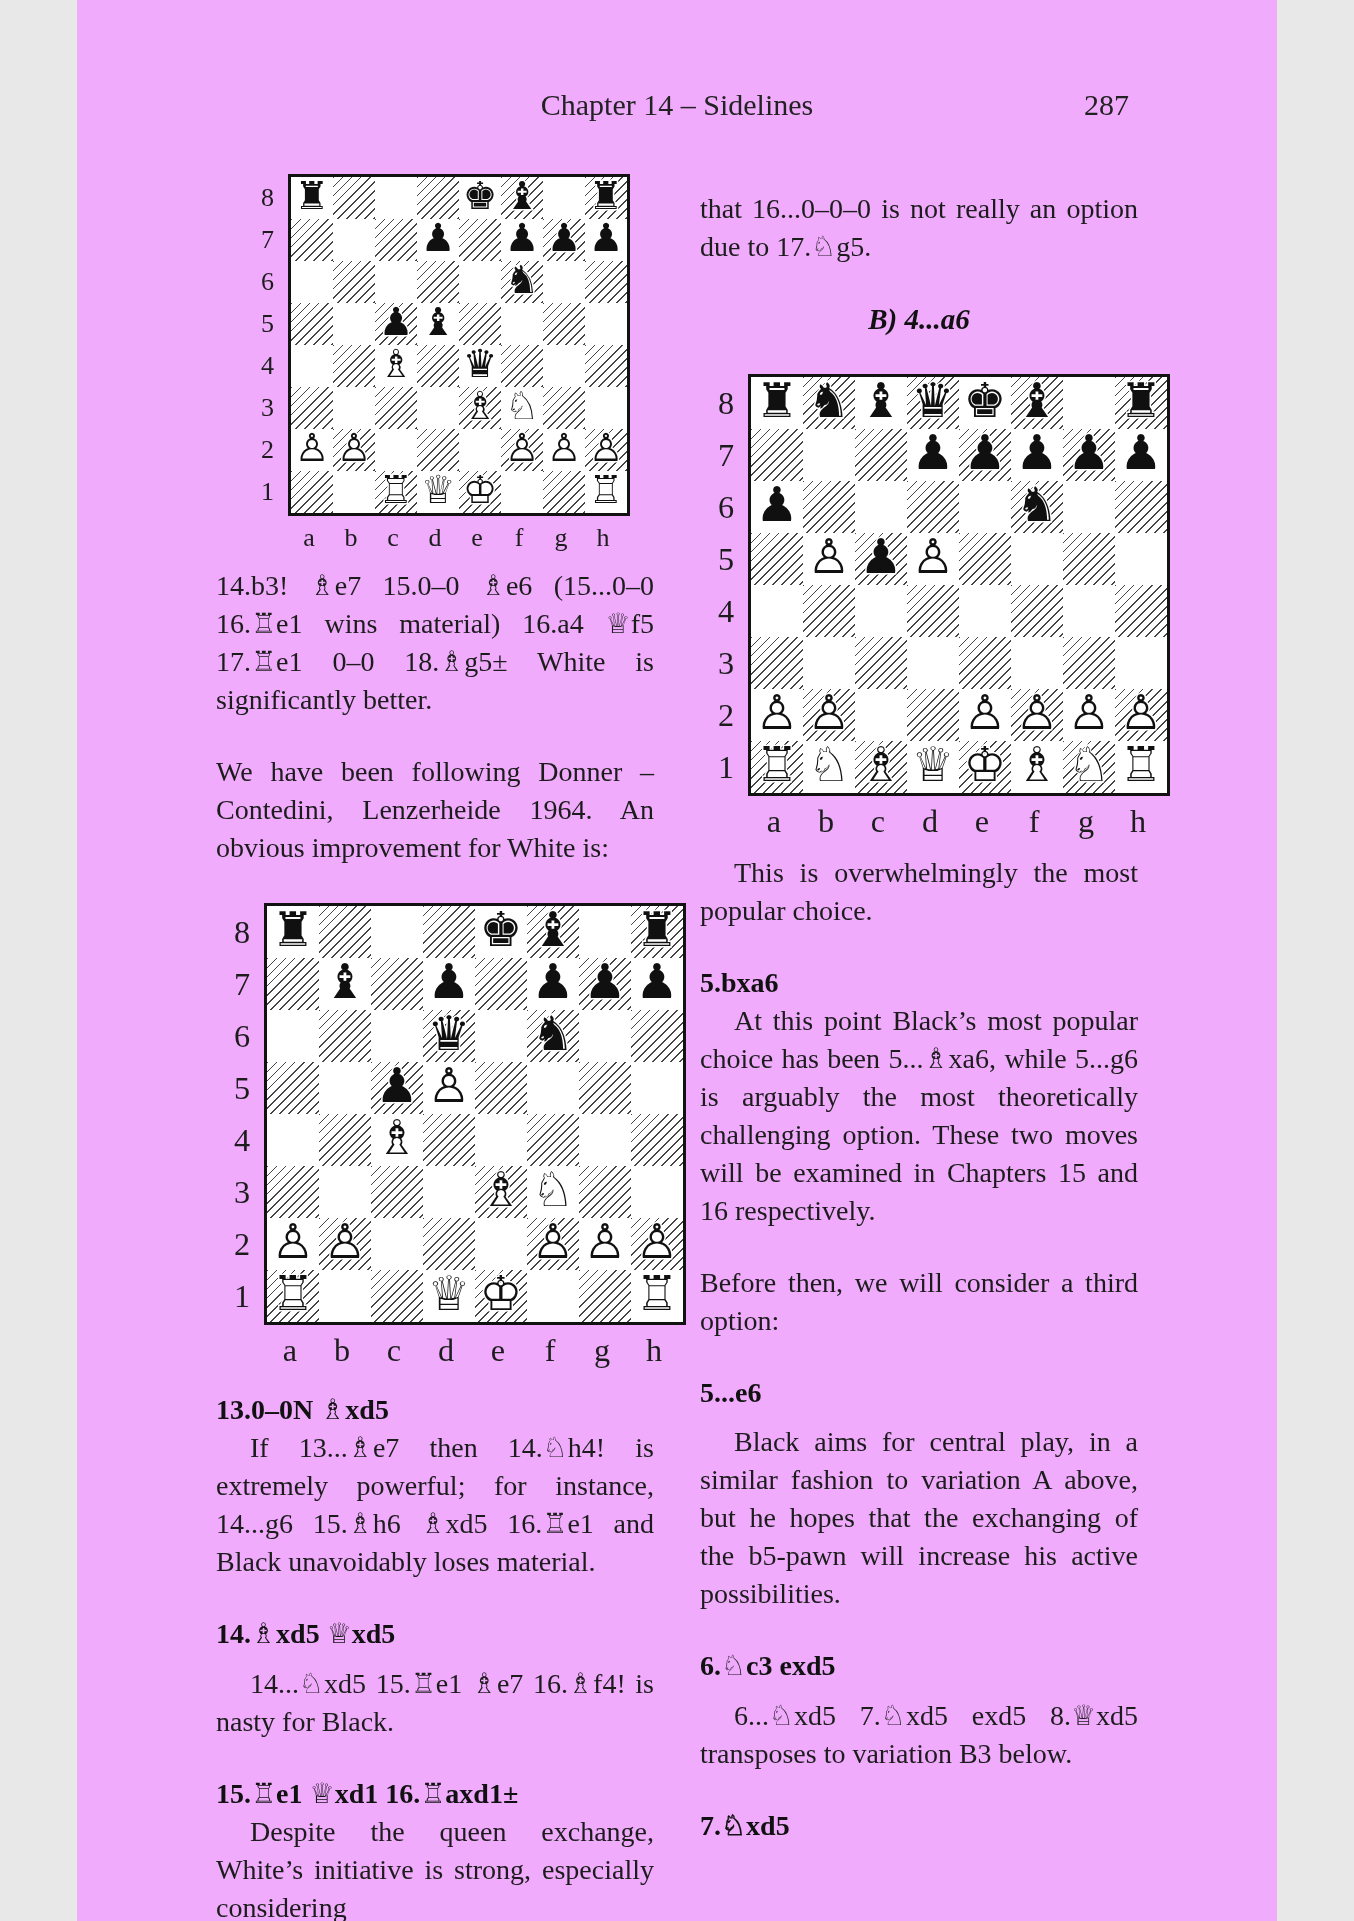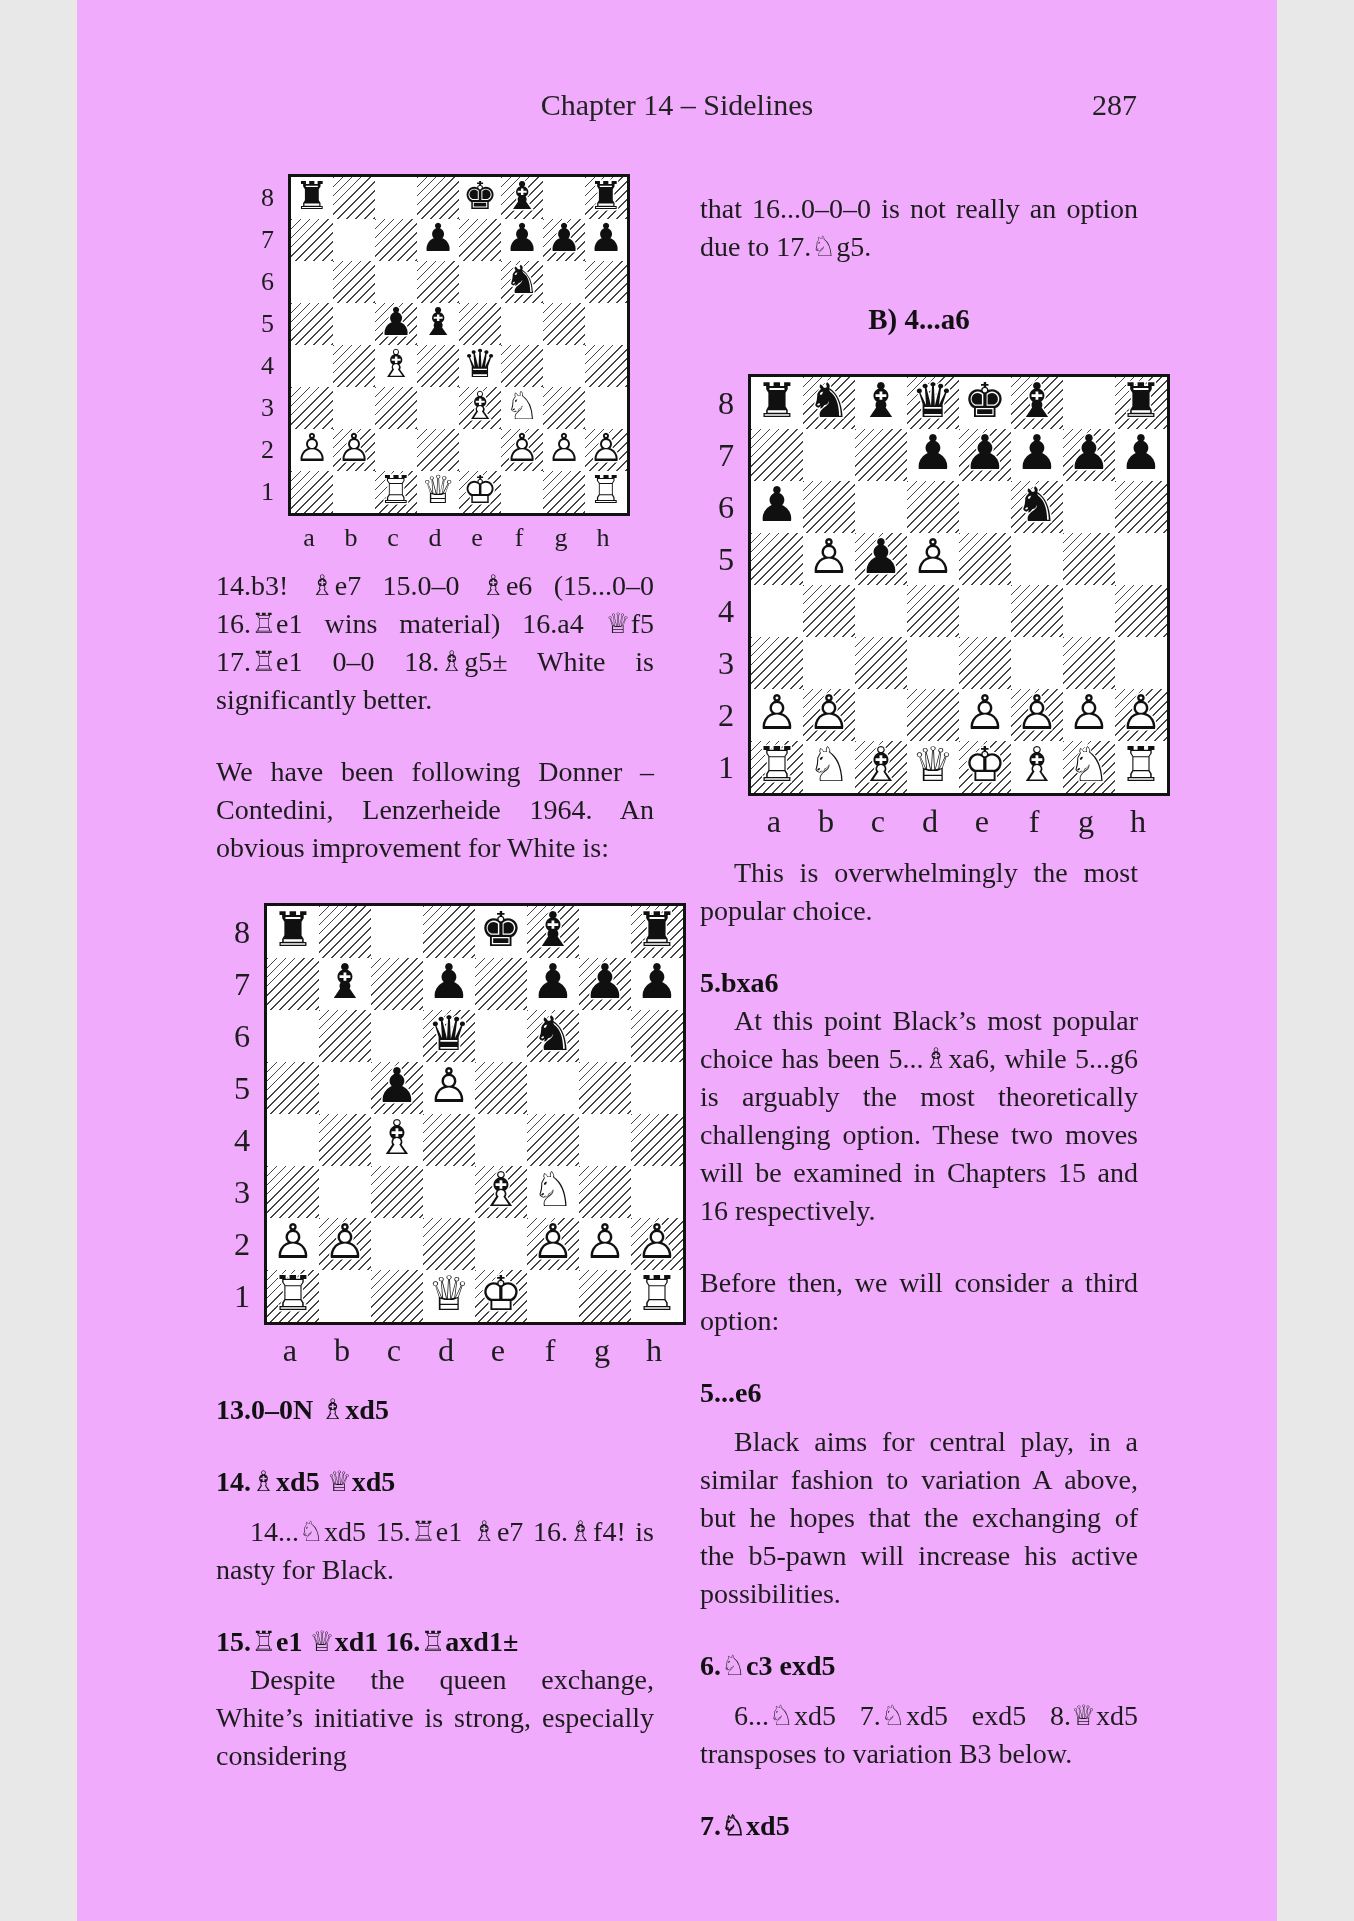--- a/index.html
+++ b/index.html
@@ -12,35 +12,35 @@
     padding:86px 0 0 0;
     font-family:"Liberation Serif","DejaVu Serif","DejaVu Sans",serif;
     color:#1c1c1c;
     overflow:hidden;
   }
   .header{position:relative;height:44px;}
   .header-title{
     text-align:center;font-size:30px;line-height:38px;color:#222;
   }
   .page-number{
-    position:absolute;right:140px;top:0;font-size:30px;line-height:38px;color:#222;
+    position:absolute;right:148px;top:0;font-size:30px;line-height:38px;color:#222;
   }
   .columns{display:flex;gap:46px;padding:0 139px;margin-top:44px;}
   .col{flex:1;min-width:0;}
 
   .para{
     margin:0;font-size:28px;line-height:38px;text-align:justify;
     color:#1c1c1c;
   }
   .para.indent{text-indent:34px;}
   .move-line{
     margin:0;font-size:28px;line-height:38px;font-weight:bold;color:#111;
   }
   .var-heading{
-    font-size:29px;line-height:38px;font-weight:bold;text-align:center;color:#111;
+    font-size:29px;line-height:38px;font-weight:bold;text-align:center;color:#111;font-style:italic;
   }
 
   
   .diagram{
     display:grid;
     grid-template-columns:auto auto;
     grid-template-rows:auto auto;
     width:fit-content;
     margin:0 auto;
   }
@@ -411,20 +411,21 @@
             <div class="flab">b</div>
             <div class="flab">c</div>
             <div class="flab">d</div>
             <div class="flab">e</div>
             <div class="flab">f</div>
             <div class="flab">g</div>
             <div class="flab">h</div>
           </div>
         </div>
         <p class="move-line" style="margin-top: 22px;">13.0–0N ♗xd5</p>
+        <p class="para indent" style="margin-top: 0px;">If 13...♗e7 then 14.♘h4! is extremely powerful; for instance, 14...g6 15.♗h6 ♗xd5 16.♖e1 and Black unavoidably loses material.</p>
         <p class="move-line" style="margin-top: 34px;">14.♗xd5 ♕xd5</p>
         <p class="para indent" style="margin-top: 12px;">14...♘xd5 15.♖e1 ♗e7 16.♗f4! is nasty for Black.</p>
         <p class="move-line" style="margin-top: 34px;">15.♖e1 ♕xd1 16.♖axd1±</p>
         <p class="para indent" style="margin-top: 0px;">Despite the queen exchange, White’s initiative is strong, especially considering</p>
       </div>
     <div class="col" id="col-right">
         <p class="para" style="margin-top: 16px;">that 16...0–0–0 is not really an option due to 17.♘g5.</p>
         <div class="var-heading" style="margin-top: 34px;">B) 4...a6</div>
         <div class="diagram" style="--sq: 52px; margin-top: 36px;">
           <div class="ranks">

